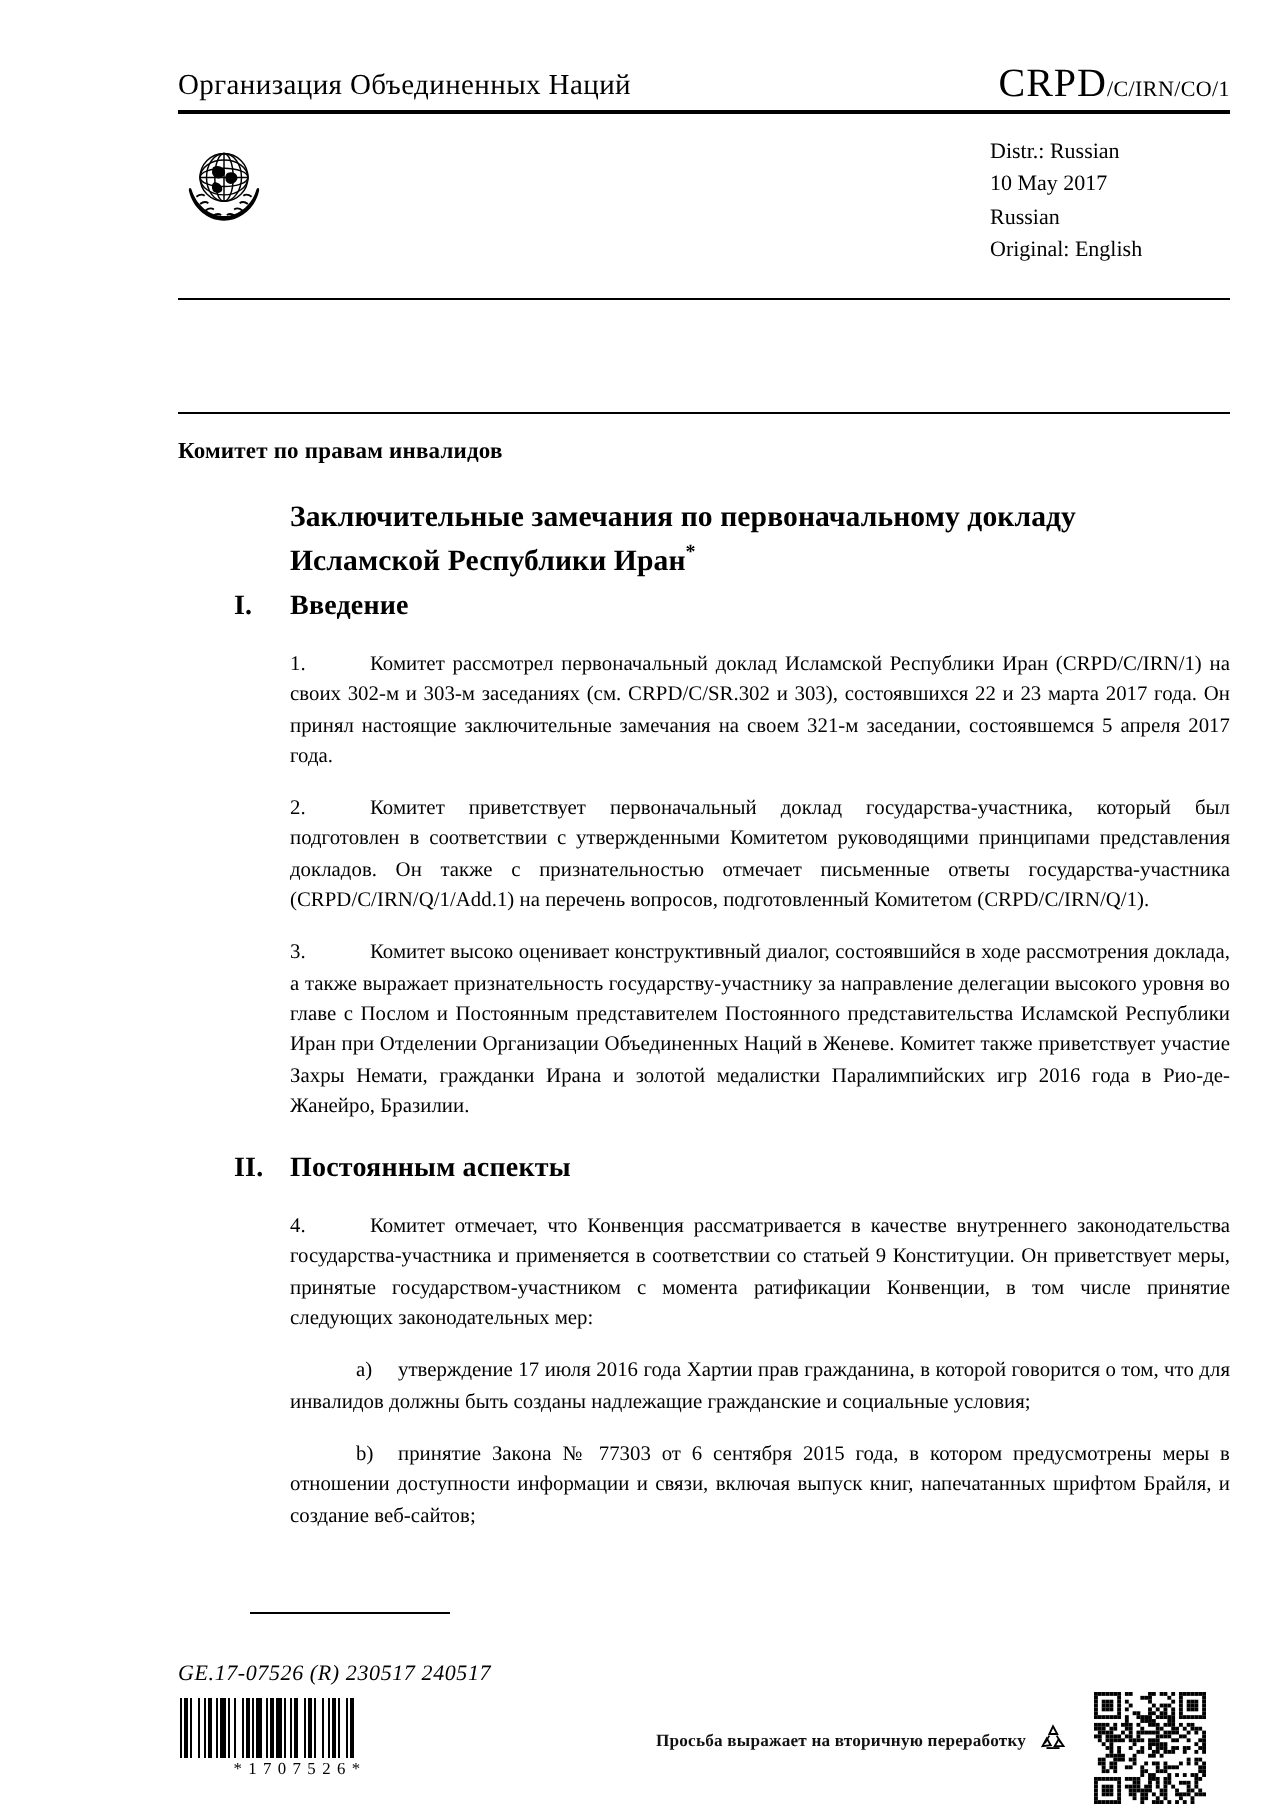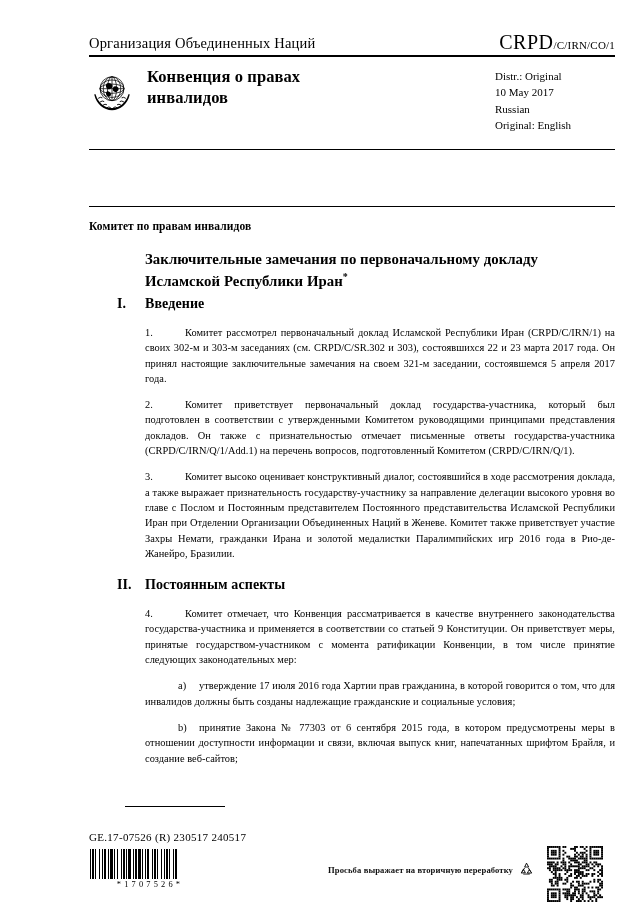--- a/index.html
+++ b/index.html
@@ -162,20 +162,21 @@
   }
   .footnote .fstar { margin-right: 8px; }
 
   
   .jobnum {
     position: absolute;
     left: 57px;
     top: 831px;
     font-size: 11px;
     letter-spacing: 0.3px;
+    font-style: italic;
   }
 
   .barcode-block { position: absolute; left: 57px; top: 849px; }
   .barcode { display: block; }
   .barcode-text {
     font-size: 8.4px;
     letter-spacing: 3.2px;
     text-align: center;
     margin-top: 1px;
     font-family: "Liberation Serif", serif;
@@ -238,25 +239,24 @@
                 <path d="M24 74 q5 -4 9 -1"></path>
               <path d="M30 81 q5 -4 9 -1"></path>
                 <path d="M38 87 q5 -4 9 -1"></path>
               <path d="M80 66 q-5 -4 -9 -1"></path>
                 <path d="M76 74 q-5 -4 -9 -1"></path>
               <path d="M70 81 q-5 -4 -9 -1"></path>
                 <path d="M62 87 q-5 -4 -9 -1"></path>
             </g>
           </g>
         </svg>
-        <div class="conv-title">Конвенция о правах инвалидов</div>
       </div>
 
       <div class="distr-block">
-        <div>Distr.: Original</div>
+        <div>Distr.: Russian</div>
         <div>10 May 2017</div>
         <div>Russian</div>
         <div>Original: English</div>
       </div>
     </div>
 
     <hr class="rule-thin-bottom">
   </div>
 
   <hr class="rule-section">

